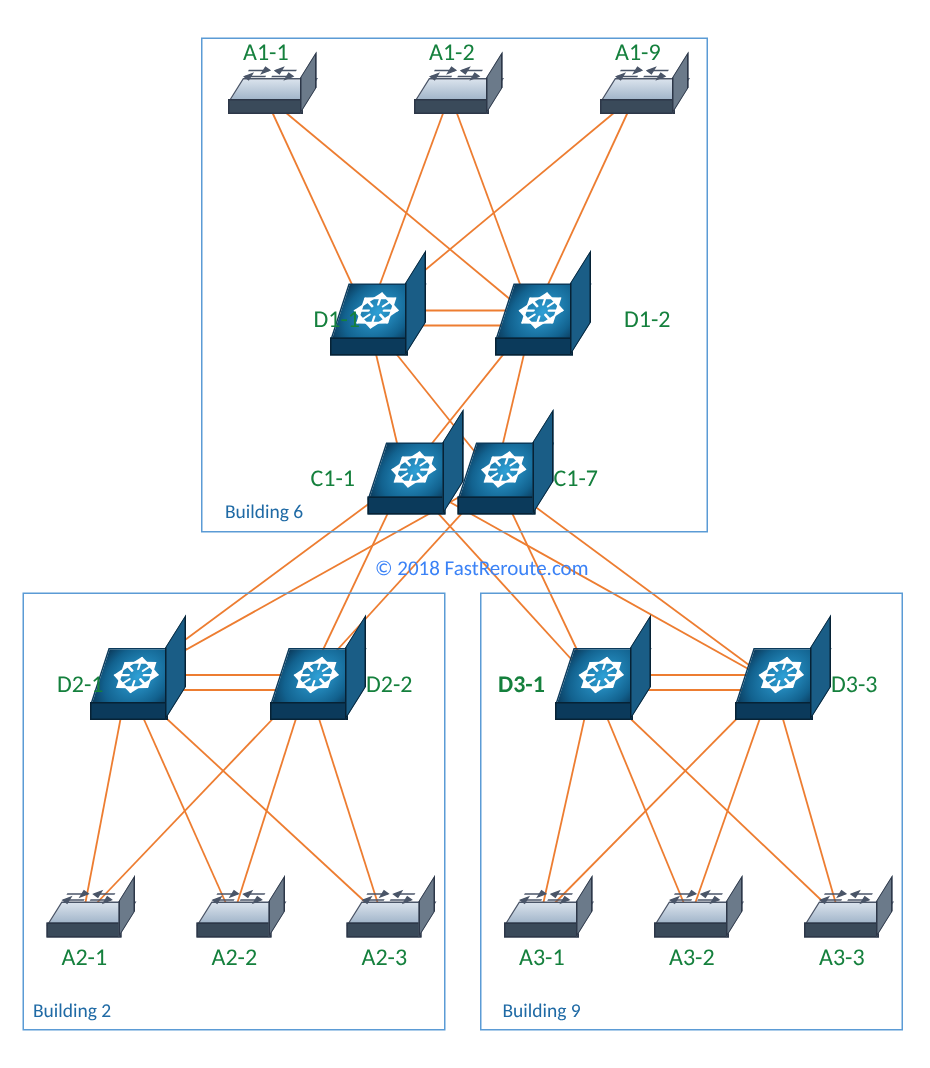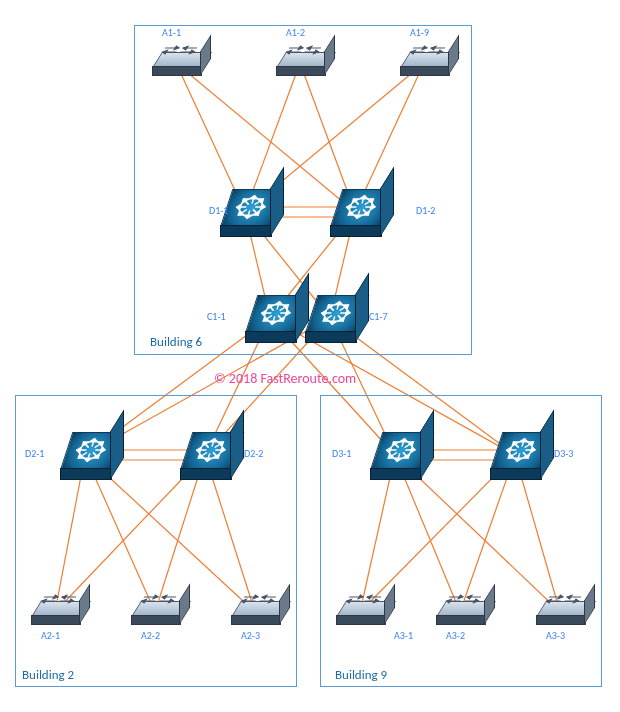--- a/index.html
+++ b/index.html
@@ -26,29 +26,30 @@
     border: 1px solid #5b9bd5;
     background: transparent;
   }
   .building-label {
     position: absolute;
     font-size: 13px;
     color: #1f6aa5;
   }
   .label {
     position: absolute;
-    font-size: 10px;
+    font-size: 16px;
+    color: #15803d;
+    white-space: nowrap;
+  }
+  .wm {
+    position: absolute;
+    font-size: 14px;
     color: #3b82f6;
     white-space: nowrap;
-  }
-  .wm {
-    position: absolute;
-    font-size: 14px;
-    color: #ec4899;
-    white-space: nowrap;
+    margin-left: 36px;
   }
 
   
   .sswitch {
     position: absolute;
     width: 48px; height: 24px;
     pointer-events: none;
   }
   .sswitch .top {
     position: absolute;
@@ -373,21 +374,21 @@
               <line x1="21.464466094067262" y1="15.17157287525381" x2="15.100505063388333" y2="10.08040405071067"></line>
             <polygon points="15.100505063388333,10.08040405071067 20.360514045487395,10.021020814048743 15.026276017560926,14.288411236389923"></polygon>
               <line x1="25" y1="14" x2="24.999999999999996" y2="6.799999999999999"></line>
             <polygon points="24.999999999999996,6.799999999999999 28.771875882009958,9.733520126943064 21.22812411799004,9.733520126943064"></polygon>
               <line x1="28.535533905932738" y1="15.171572875253808" x2="34.89949493661166" y2="10.080404050710666"></line>
             <polygon points="34.89949493661166,10.080404050710666 34.97372398243907,14.288411236389916 29.6394859545126,10.021020814048743"></polygon>
  </g>
 </svg>
         </div>
       </div>
-      <div class="label" style="left: 25px; top: 447px; text-align: center;">D2-1</div>
+      <div class="label" style="left: 38px; top: 447px; text-align: center;">D2-1</div>
       <div class="bswitch" style="left: 180px; top: 432px;">
         <div class="top"></div>
         <div class="side"></div>
         <div class="right"></div>
         <div class="arrbox">
 <svg viewBox="0 0 50 36">
  <g stroke="#ffffff" stroke-width="1.5" fill="#ffffff" stroke-linecap="round">
   <line x1="30" y1="18" x2="39" y2="18"></line>
             <polygon points="39,18 35.33309984132117,21.017500705607972 35.33309984132117,14.982499294392028"></polygon>
               <line x1="28.535533905932738" y1="20.82842712474619" x2="34.89949493661167" y2="25.91959594928933"></line>
@@ -486,21 +487,21 @@
               <line x1="21.464466094067262" y1="15.17157287525381" x2="15.100505063388333" y2="10.08040405071067"></line>
             <polygon points="15.100505063388333,10.08040405071067 20.360514045487395,10.021020814048743 15.026276017560926,14.288411236389923"></polygon>
               <line x1="25" y1="14" x2="24.999999999999996" y2="6.799999999999999"></line>
             <polygon points="24.999999999999996,6.799999999999999 28.771875882009958,9.733520126943064 21.22812411799004,9.733520126943064"></polygon>
               <line x1="28.535533905932738" y1="15.171572875253808" x2="34.89949493661166" y2="10.080404050710666"></line>
             <polygon points="34.89949493661166,10.080404050710666 34.97372398243907,14.288411236389916 29.6394859545126,10.021020814048743"></polygon>
  </g>
 </svg>
         </div>
       </div>
-      <div class="label" style="left: 332px; top: 447px;">D3-1</div>
+      <div class="label" style="left: 332px; top: 447px; font-weight: bold;">D3-1</div>
       <div class="bswitch" style="left: 490px; top: 432px;">
         <div class="top"></div>
         <div class="side"></div>
         <div class="right"></div>
         <div class="arrbox">
 <svg viewBox="0 0 50 36">
  <g stroke="#ffffff" stroke-width="1.5" fill="#ffffff" stroke-linecap="round">
   <line x1="30" y1="18" x2="39" y2="18"></line>
             <polygon points="39,18 35.33309984132117,21.017500705607972 35.33309984132117,14.982499294392028"></polygon>
               <line x1="28.535533905932738" y1="20.82842712474619" x2="34.89949493661167" y2="25.91959594928933"></line>
@@ -533,21 +534,21 @@
               <polygon points="22,5 18,3 18,7"></polygon>
   <line x1="8" y1="9" x2="22" y2="9"></line>
               <polygon points="8,9 12,7 12,11"></polygon>
   <line x1="26" y1="5" x2="40" y2="5"></line>
               <polygon points="26,5 30,3 30,7"></polygon>
   <line x1="26" y1="9" x2="40" y2="9"></line>
               <polygon points="40,9 36,7 36,11"></polygon>
  </g>
 </svg></div>
       </div>
-      <div class="label" style="left: 346px; top: 629px; margin-left: 48px;">A3-1</div>
+      <div class="label" style="left: 346px; top: 629px;">A3-1</div>
       <div class="sswitch" style="left: 436px; top: 601px;">
         <div class="top"></div>
         <div class="side"></div>
         <div class="right"></div>
         <div class="arrows">
 <svg viewBox="0 0 48 14">
  <g stroke="#4a5568" stroke-width="1" fill="#4a5568">
   <line x1="8" y1="5" x2="22" y2="5"></line>
               <polygon points="22,5 18,3 18,7"></polygon>
   <line x1="8" y1="9" x2="22" y2="9"></line>

